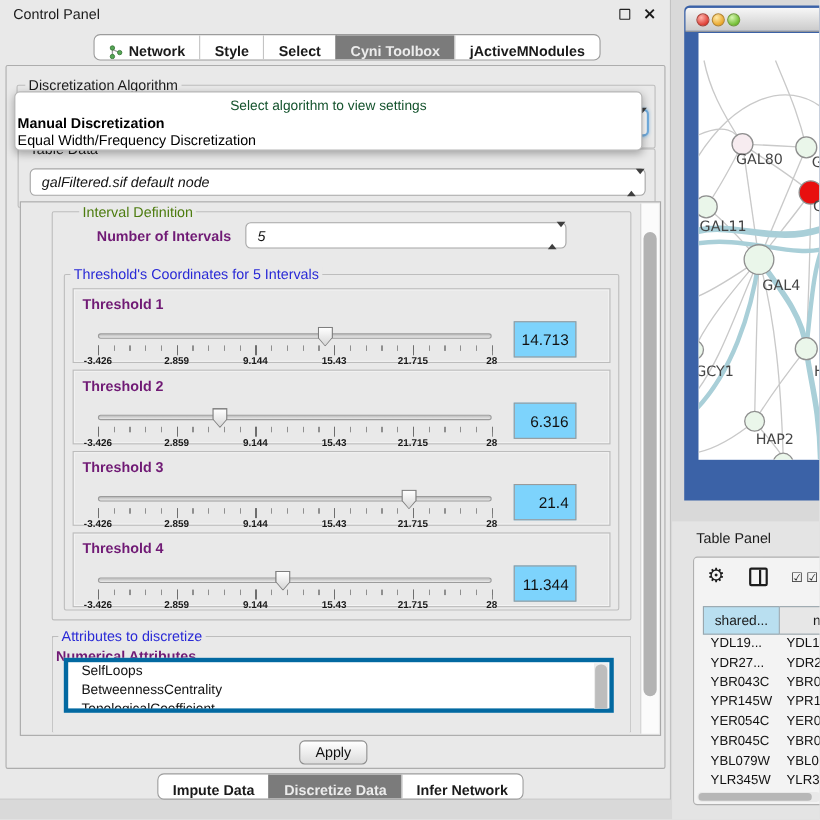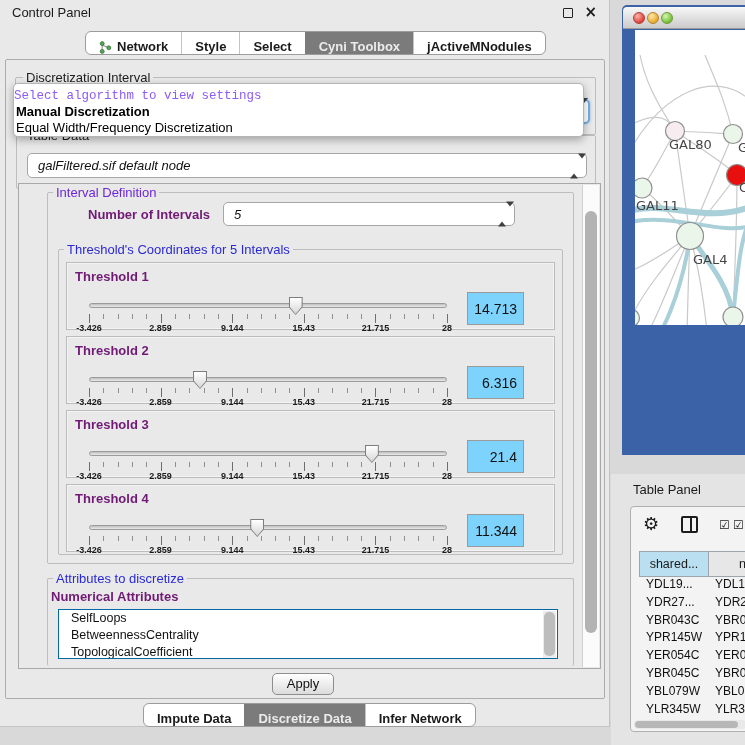--- a/index.html
+++ b/index.html
@@ -24,38 +24,38 @@
   .botseg { position:absolute; left:143px; top:703px; }
 
   
   .outer { position:absolute; left:5px; top:59px; width:600px; height:640px; background:#e9e9e9;
            border:1px solid #adadad; border-radius:2px; }
 
   
   .group { position:absolute; border:1px solid #bdbdbd; border-radius:2px; }
   .group > .gtitle { position:absolute; top:-8px; font-size:13px; background:#e9e9e9; padding:0 3px; white-space:nowrap; }
   .gtitle.black { color:#1c1c1c; }
-  .gtitle.green { color:#6d28d9; }
+  .gtitle.green { color:#4d7c0f;margin-left:19px; }
   .gtitle.blue  { color:#2929d6; }
 
   
   .combo { position:absolute; background:#fff; border:1px solid #a6a6a6; border-radius:5px; font-size:13px; color:#111; }
   .combo .ctext { position:absolute; left:10px; top:0; line-height:23px; white-space:nowrap;font-style:italic; }
   .stepper { position:absolute; right:8px; top:50%; transform:translateY(-50%); width:8px; }
   .stepper .up { width:0; height:0; border-left:4px solid transparent; border-right:4px solid transparent; border-bottom:5px solid #3f3f3f; margin-bottom:2px; }
   .stepper .dn { width:0; height:0; border-left:4px solid transparent; border-right:4px solid transparent; border-top:5px solid #3f3f3f; }
 
   
   .combo-focus { position:absolute; left:24px; top:98px; width:565px; height:25px; background:#fff;
                  border:2px solid #72aee0; border-radius:5px; box-shadow:0 0 3px #8fc2ea; z-index:1; }
 
   
   .popup { position:absolute; left:13px; top:83px; width:571px; height:54px; background:#fff;
            border:1px solid #b5b5b5; border-radius:5px; box-shadow:0 3px 8px rgba(0,0,0,.3); z-index:6; }
-  .popup .prompt { position:absolute; left:0; top:5px; width:100%; text-align:left; color:#8b5cf6; font-size:12.5px;font-family:Liberation Mono, monospace; }
+  .popup .prompt { position:absolute; left:0; top:5px; width:100%; text-align:center; color:#14532d; font-size:12.5px; }
   .popup .opt1 { position:absolute; left:2px; top:20px; font-size:13px; font-weight:bold; color:#000; white-space:nowrap; }
   .popup .opt2 { position:absolute; left:2px; top:36px; font-size:13px; color:#000; white-space:nowrap; }
 
   
   .inner { position:absolute; left:17px; top:182px; width:583px; height:486px; border:1px solid #a8a8a8; background:#e9e9e9; }
   .vscroll { position:absolute; right:1px; top:1px; bottom:1px; width:17px; background:#fbfbfb; border-left:1px solid #cfcfcf; }
   .vscroll .thumb { position:absolute; left:2px; right:2px; top:26px; height:422px; background:#b3b3b3; border-radius:7px; }
 
   .bold13 { font-size:13px; font-weight:bold; color:#701a75; position:absolute; white-space:nowrap; }
 
@@ -71,37 +71,37 @@
   .ticks-minor { position:absolute; left:0; top:15px; width:359px; height:5px;
            background:repeating-linear-gradient(to right,#8f8f8f 0 1px,transparent 1px 14.32px); }
   .ticks-major { position:absolute; left:0; top:15px; width:359px; height:9px;
            background:repeating-linear-gradient(to right,#6e6e6e 0 1px,transparent 1px 71.6px); }
   .ticklabels { position:absolute; left:0; top:24px; width:358px; height:11px; }
   .ticklabels span { position:absolute; transform:translateX(-50%); font-size:9px; font-weight:bold; color:#1a1a1a; white-space:nowrap; }
   .valbox { position:absolute; left:400px; top:29px; width:57px; height:33px; background:#7dd3fc; border:1px solid #9a9a9a;
             font-size:14px; text-align:right; padding-right:6px; font-family:"Liberation Sans",sans-serif; color:#111; }
 
   
-  .attrlist { position:absolute; left:10px; top:30px; width:500px; height:50px; background:#fff; border:1px solid #0369a1; overflow:hidden; }
+  .attrlist { position:absolute; left:10px; top:19px; width:500px; height:50px; background:#fff; border:4px solid #0369a1; overflow:hidden; }
   .attrlist .item { font-size:12.5px; line-height:17px; padding-left:12px; white-space:nowrap; }
   .listscroll { position:absolute; right:1px; top:1px; width:13px; height:47px; background:#ededed; }
   .listscroll .thumb { position:absolute; left:1px; right:1px; top:1px; height:44px; background:#bdbdbd; border-radius:5px; }
 
   .applybtn { position:absolute; left:266px; top:613px; width:62px; height:22px; border:1px solid #8e8e8e; border-radius:5px;
               background:linear-gradient(#ffffff,#dcdcdc); font-size:13px; color:#111; text-align:center; line-height:20px; }
 
   
   .netwin { position:absolute; left:622px; top:5px; width:123px; height:450px; background:#3b62a7; border-radius:5px 0 0 0; }
   .mac-titlebar { position:absolute; left:1px; top:2px; width:122px; height:22px; border-radius:4px 0 0 0;
                   background:linear-gradient(#f7f7f7,#cbcbcb); border-bottom:1px solid #9a9a9a; }
   .light { position:absolute; top:5px; width:12px; height:12px; border-radius:50%; }
   .light.red { left:10px; background:radial-gradient(circle at 35% 30%, #ffb3ab, #dd3a31 75%); border:1px solid #a8423a; }
   .light.yellow { left:24px; background:radial-gradient(circle at 35% 30%, #ffe9a8, #e8a426 75%); border:1px solid #b28433; }
   .light.green { left:38px; background:radial-gradient(circle at 35% 30%, #d6f5b0, #6dbb2c 75%); border:1px solid #6f9a3c; }
-  .netcanvas { position:absolute; left:13px; top:25px; width:110px; height:295px; background:#fff; overflow:hidden; }
+  .netcanvas { position:absolute; left:13px; top:25px; width:110px; height:388px; background:#fff; overflow:hidden; }
 
   
   .tblregion { position:absolute; left:611px; top:455px; width:158px; height:290px; background:#e4e4e4;margin-top:19px; }
   .tbl-title { position:absolute; left:22px; top:8px; font-size:13px; color:#1a1a1a; }
   .tbl-inner { position:absolute; left:19px; top:32px; width:130px; height:226px; background:#f3f3f3; border:1px solid #b0b0b0; border-radius:4px; }
   .gear { position:absolute; left:12px; top:6px; font-size:18px; color:#1c1c1c; font-family:"DejaVu Sans",sans-serif; }
   .splitcols { position:absolute; left:50px; top:9px; width:17px; height:17px; border:2px solid #1c1c1c; border-radius:2px; }
   .splitcols:before { content:""; position:absolute; left:50%; top:0; bottom:0; width:2px; background:#1c1c1c; }
   .cbx { position:absolute; top:11px; font-size:12px; color:#1c1c1c; font-family:"DejaVu Sans",sans-serif; }
   .thead { position:absolute; left:8px; top:44px; height:26px; display:flex; }
@@ -147,21 +147,21 @@
         <span>Cyni Toolbox</span>
       </div>
     <div class="tab">
         <span>jActiveMNodules</span>
       </div>
   </div>
 
   <div class="outer">
 
     <div class="group" style="left:9px; top:17px; width:581px; height:58px;">
-      <span class="gtitle black" style="left:7px;">Discretization Interval</span>
+      <span class="gtitle black" style="left:7px;">Discretization Algorithm</span>
     </div>
     <div class="combo-focus" style="left:19px; top:39px;">
       <span class="stepper"><span class="up"></span><span class="dn"></span></span>
     </div>
 
     <div class="group" style="left:10px; top:75px; width:580px; height:54px;">
       <span class="gtitle black" style="left:7px;">Table Data</span>
       <div class="combo" style="left:10px; top:17px; width:560px; height:25px;">
         <span class="ctext" style="line-height:24px;">galFiltered.sif default node</span>
         <span class="stepper"><span class="up"></span><span class="dn"></span></span>

